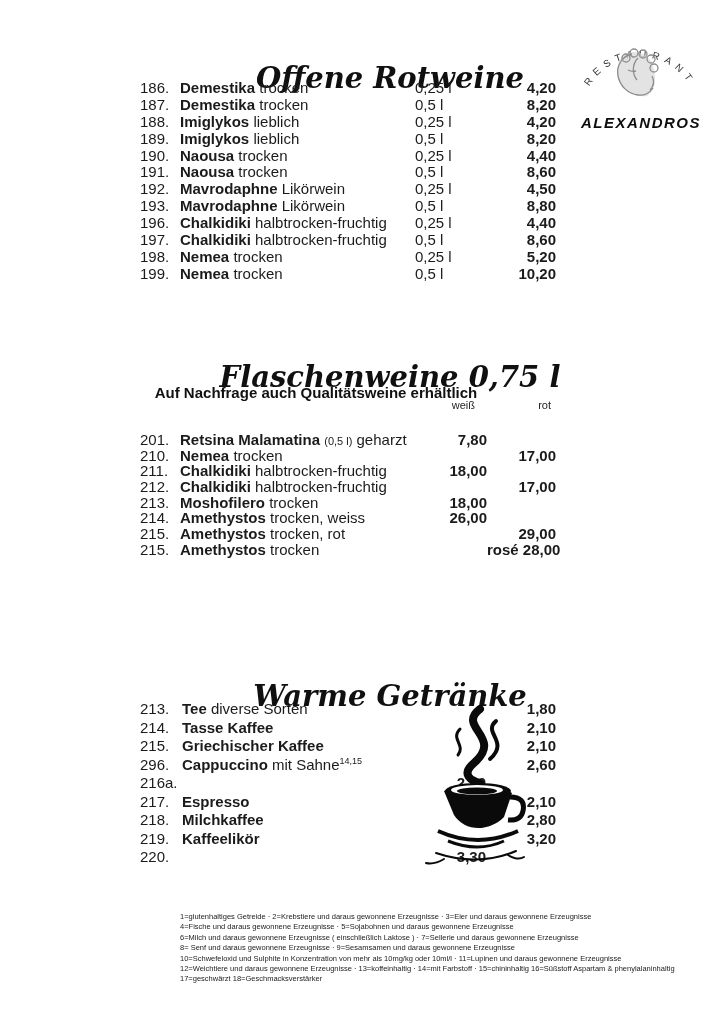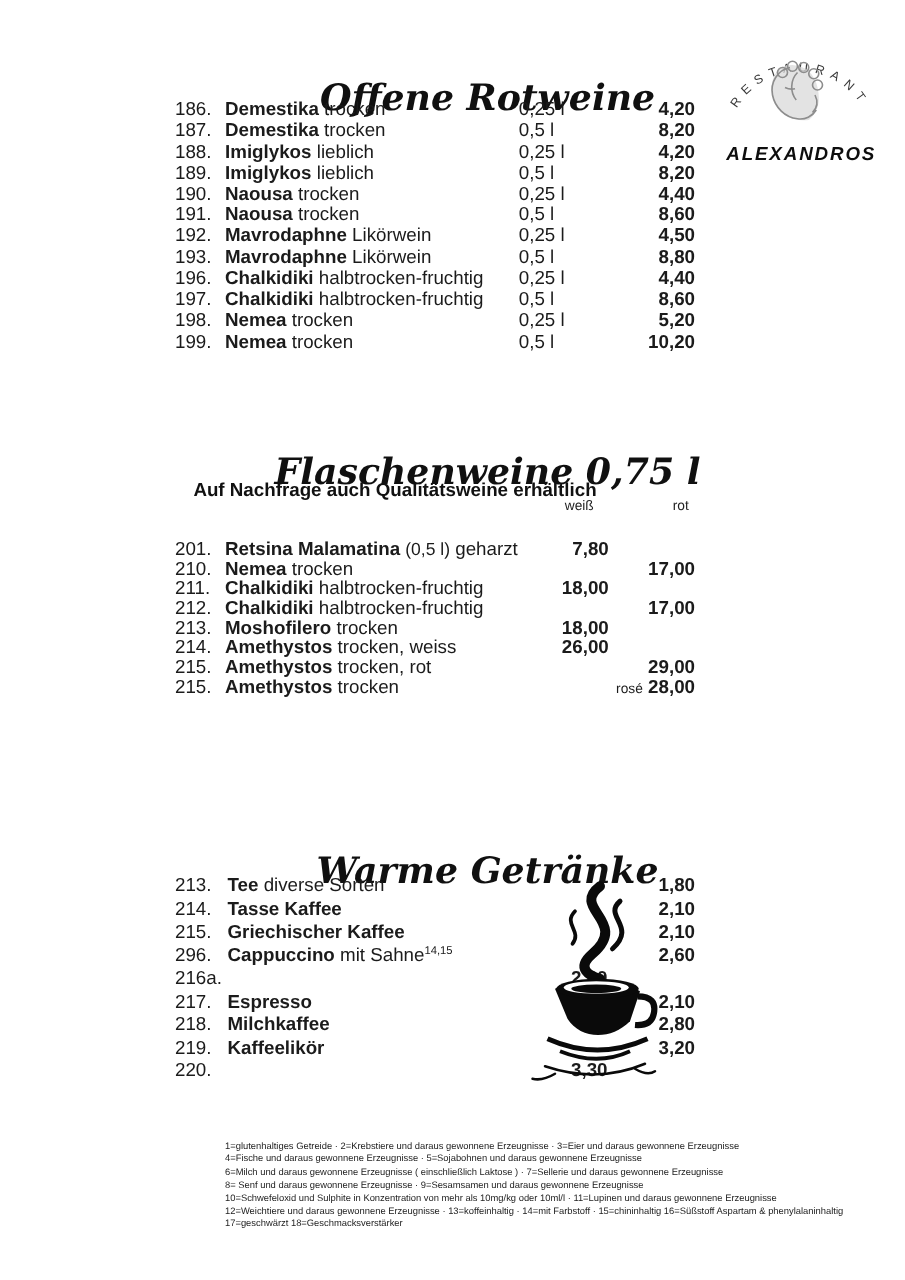--- a/index.html
+++ b/index.html
@@ -19,22 +19,22 @@
   .rot-list .row{line-height:16.9px;height:16.9px}
   .fla-list{top:432px}
   .fla-list .row{line-height:15.7px;height:15.7px}
   .warm-list{top:700px}
   .warm-list .row{grid-template-columns:42px 1fr 70px;line-height:18.5px;height:18.5px}
   .num{font-weight:400}
   .nm{white-space:nowrap;overflow:visible}
   .nm b{font-weight:700}
   .size{text-align:left}
   .price{text-align:right;font-weight:700;white-space:nowrap}
-  .note{font-size:14px;font-weight:400}
-  .rose{font-size:11px;font-weight:400}
+  .note{font-size:11px;font-weight:400}
+  .rose{font-size:15px;font-weight:700}
   sup{font-size:9px;line-height:0}
   .colheads{position:absolute;top:399px;left:140px;width:416px;display:grid;
             grid-template-columns:40px 1fr 72px 69px;font-size:11px;color:#222}
   .ch{text-align:right}
   .ch-w{padding-right:12px}
   .ch-r{padding-right:5px}
   .footer{position:absolute;left:180px;top:912px;font-size:7.5px;line-height:10.4px;
           color:#222;white-space:nowrap}
   .logo{position:absolute;left:566px;top:24px}
   .cup{position:absolute;left:420px;top:703px;pointer-events:none}

